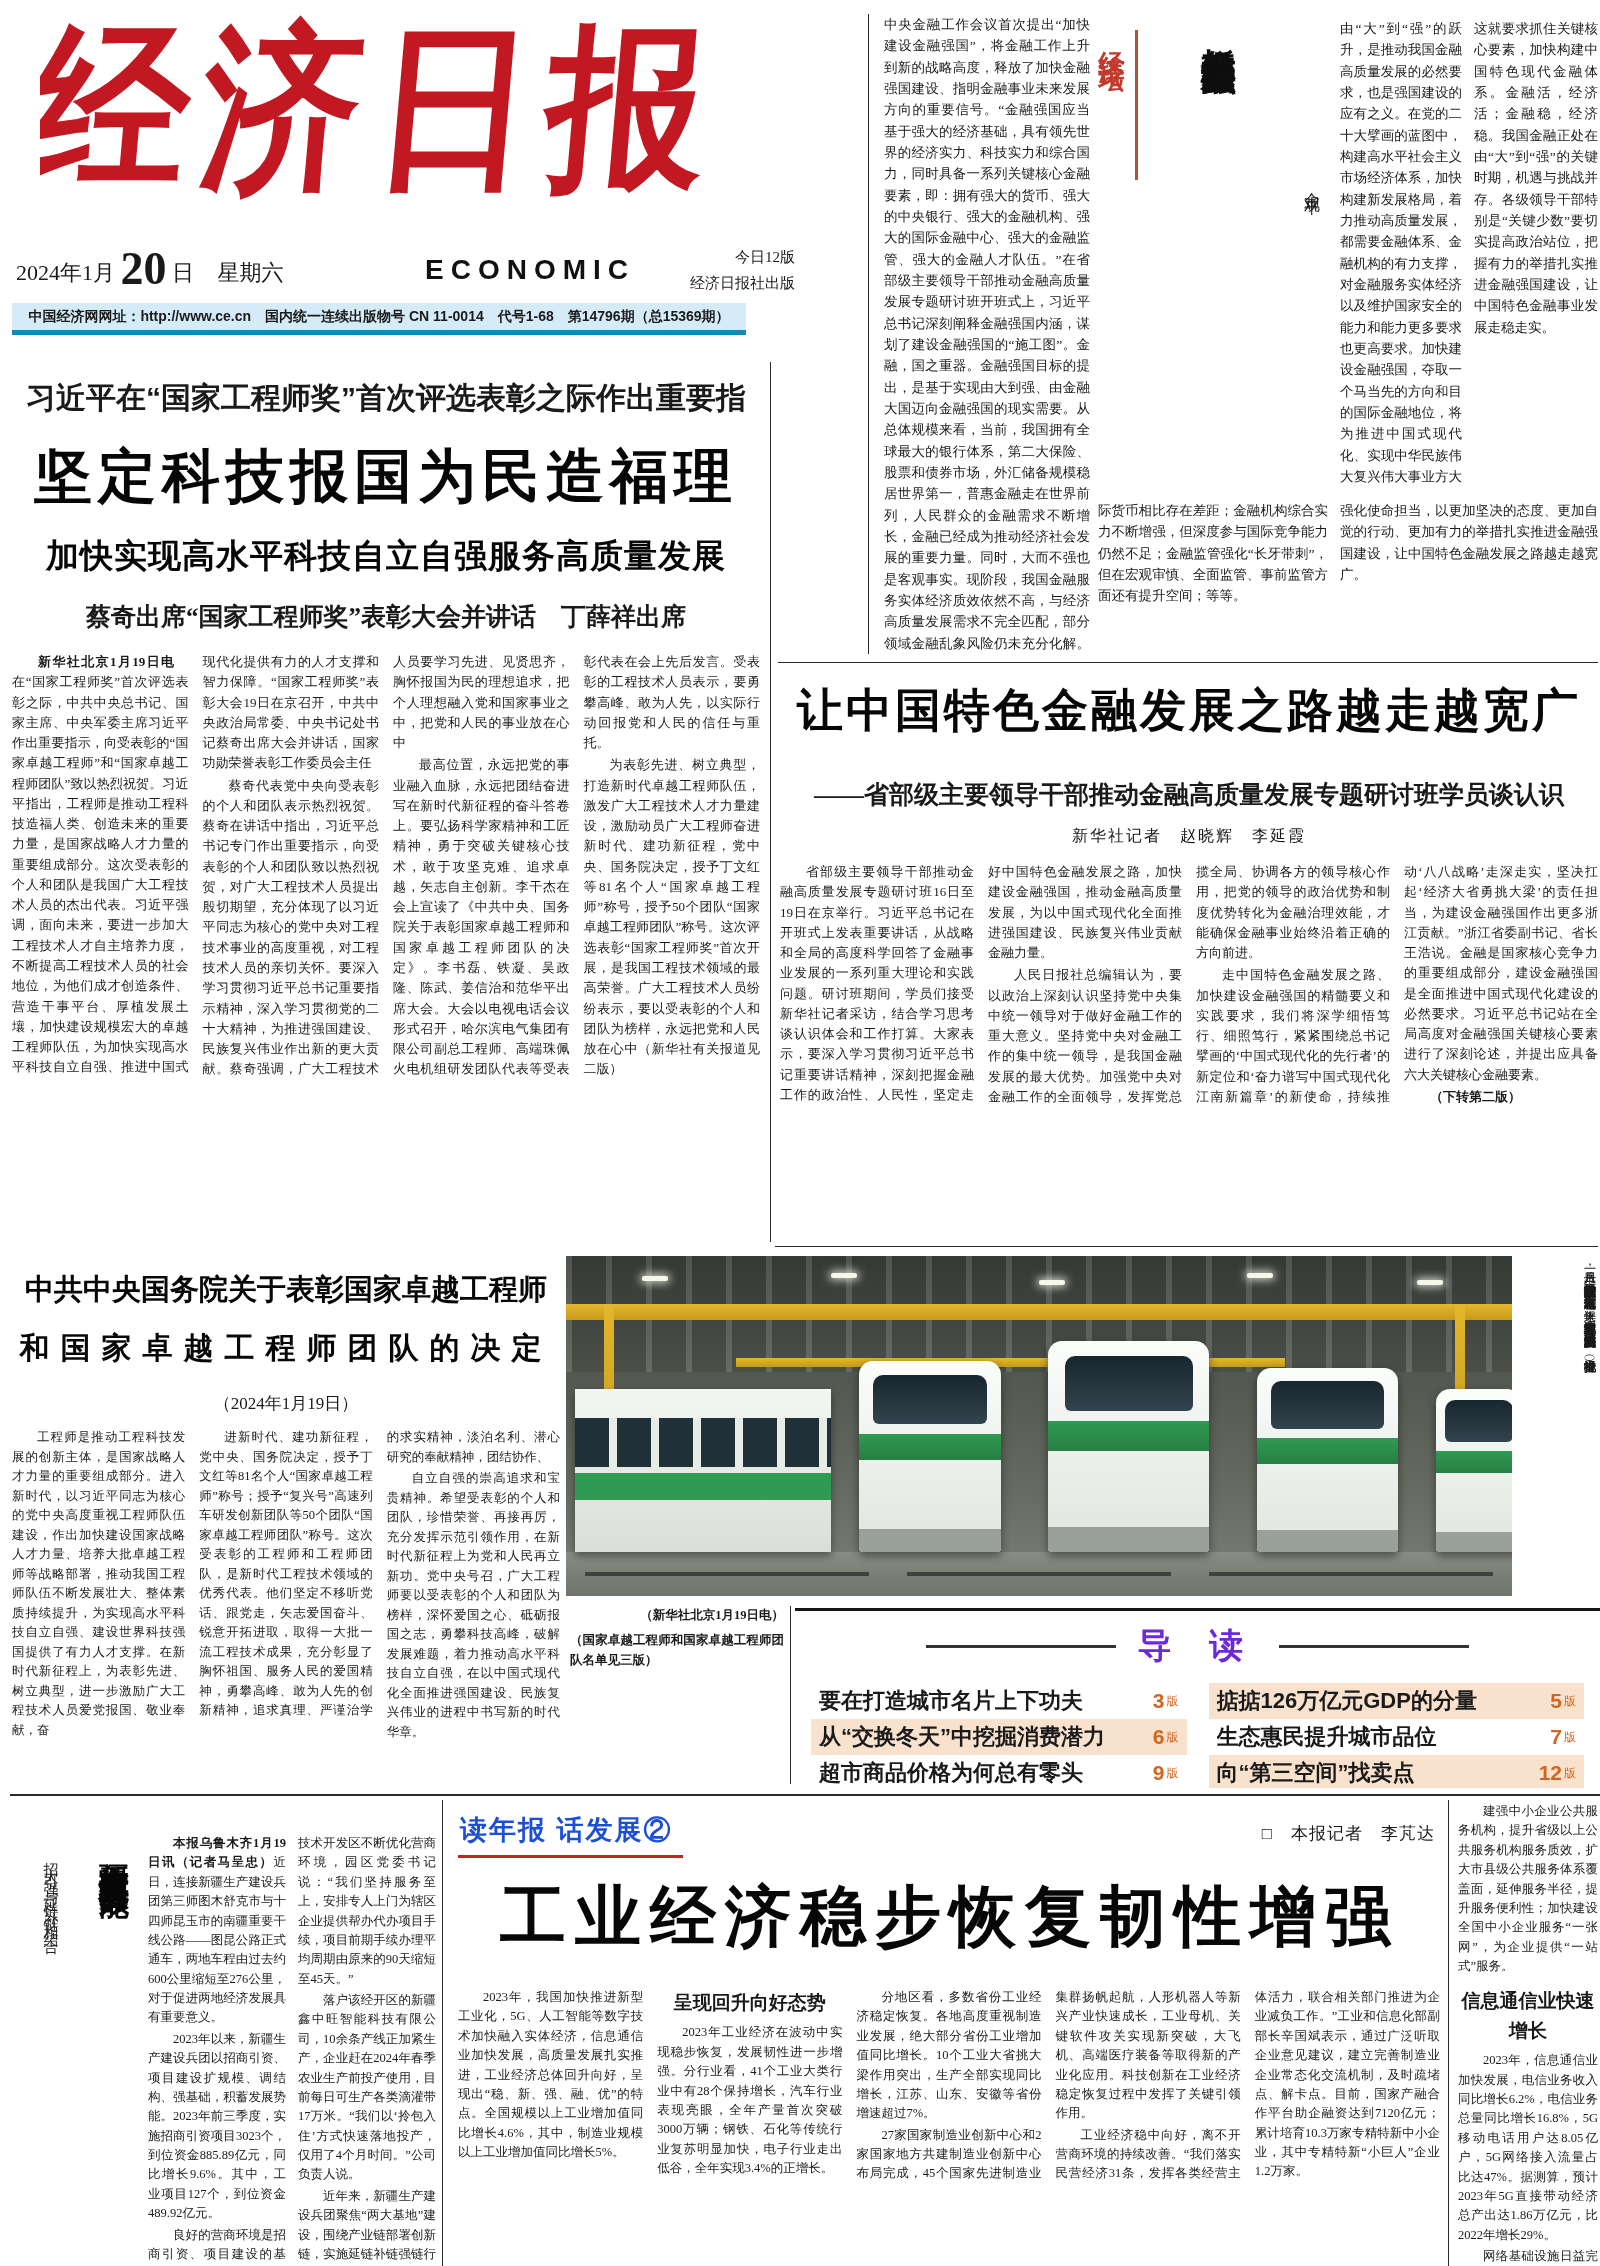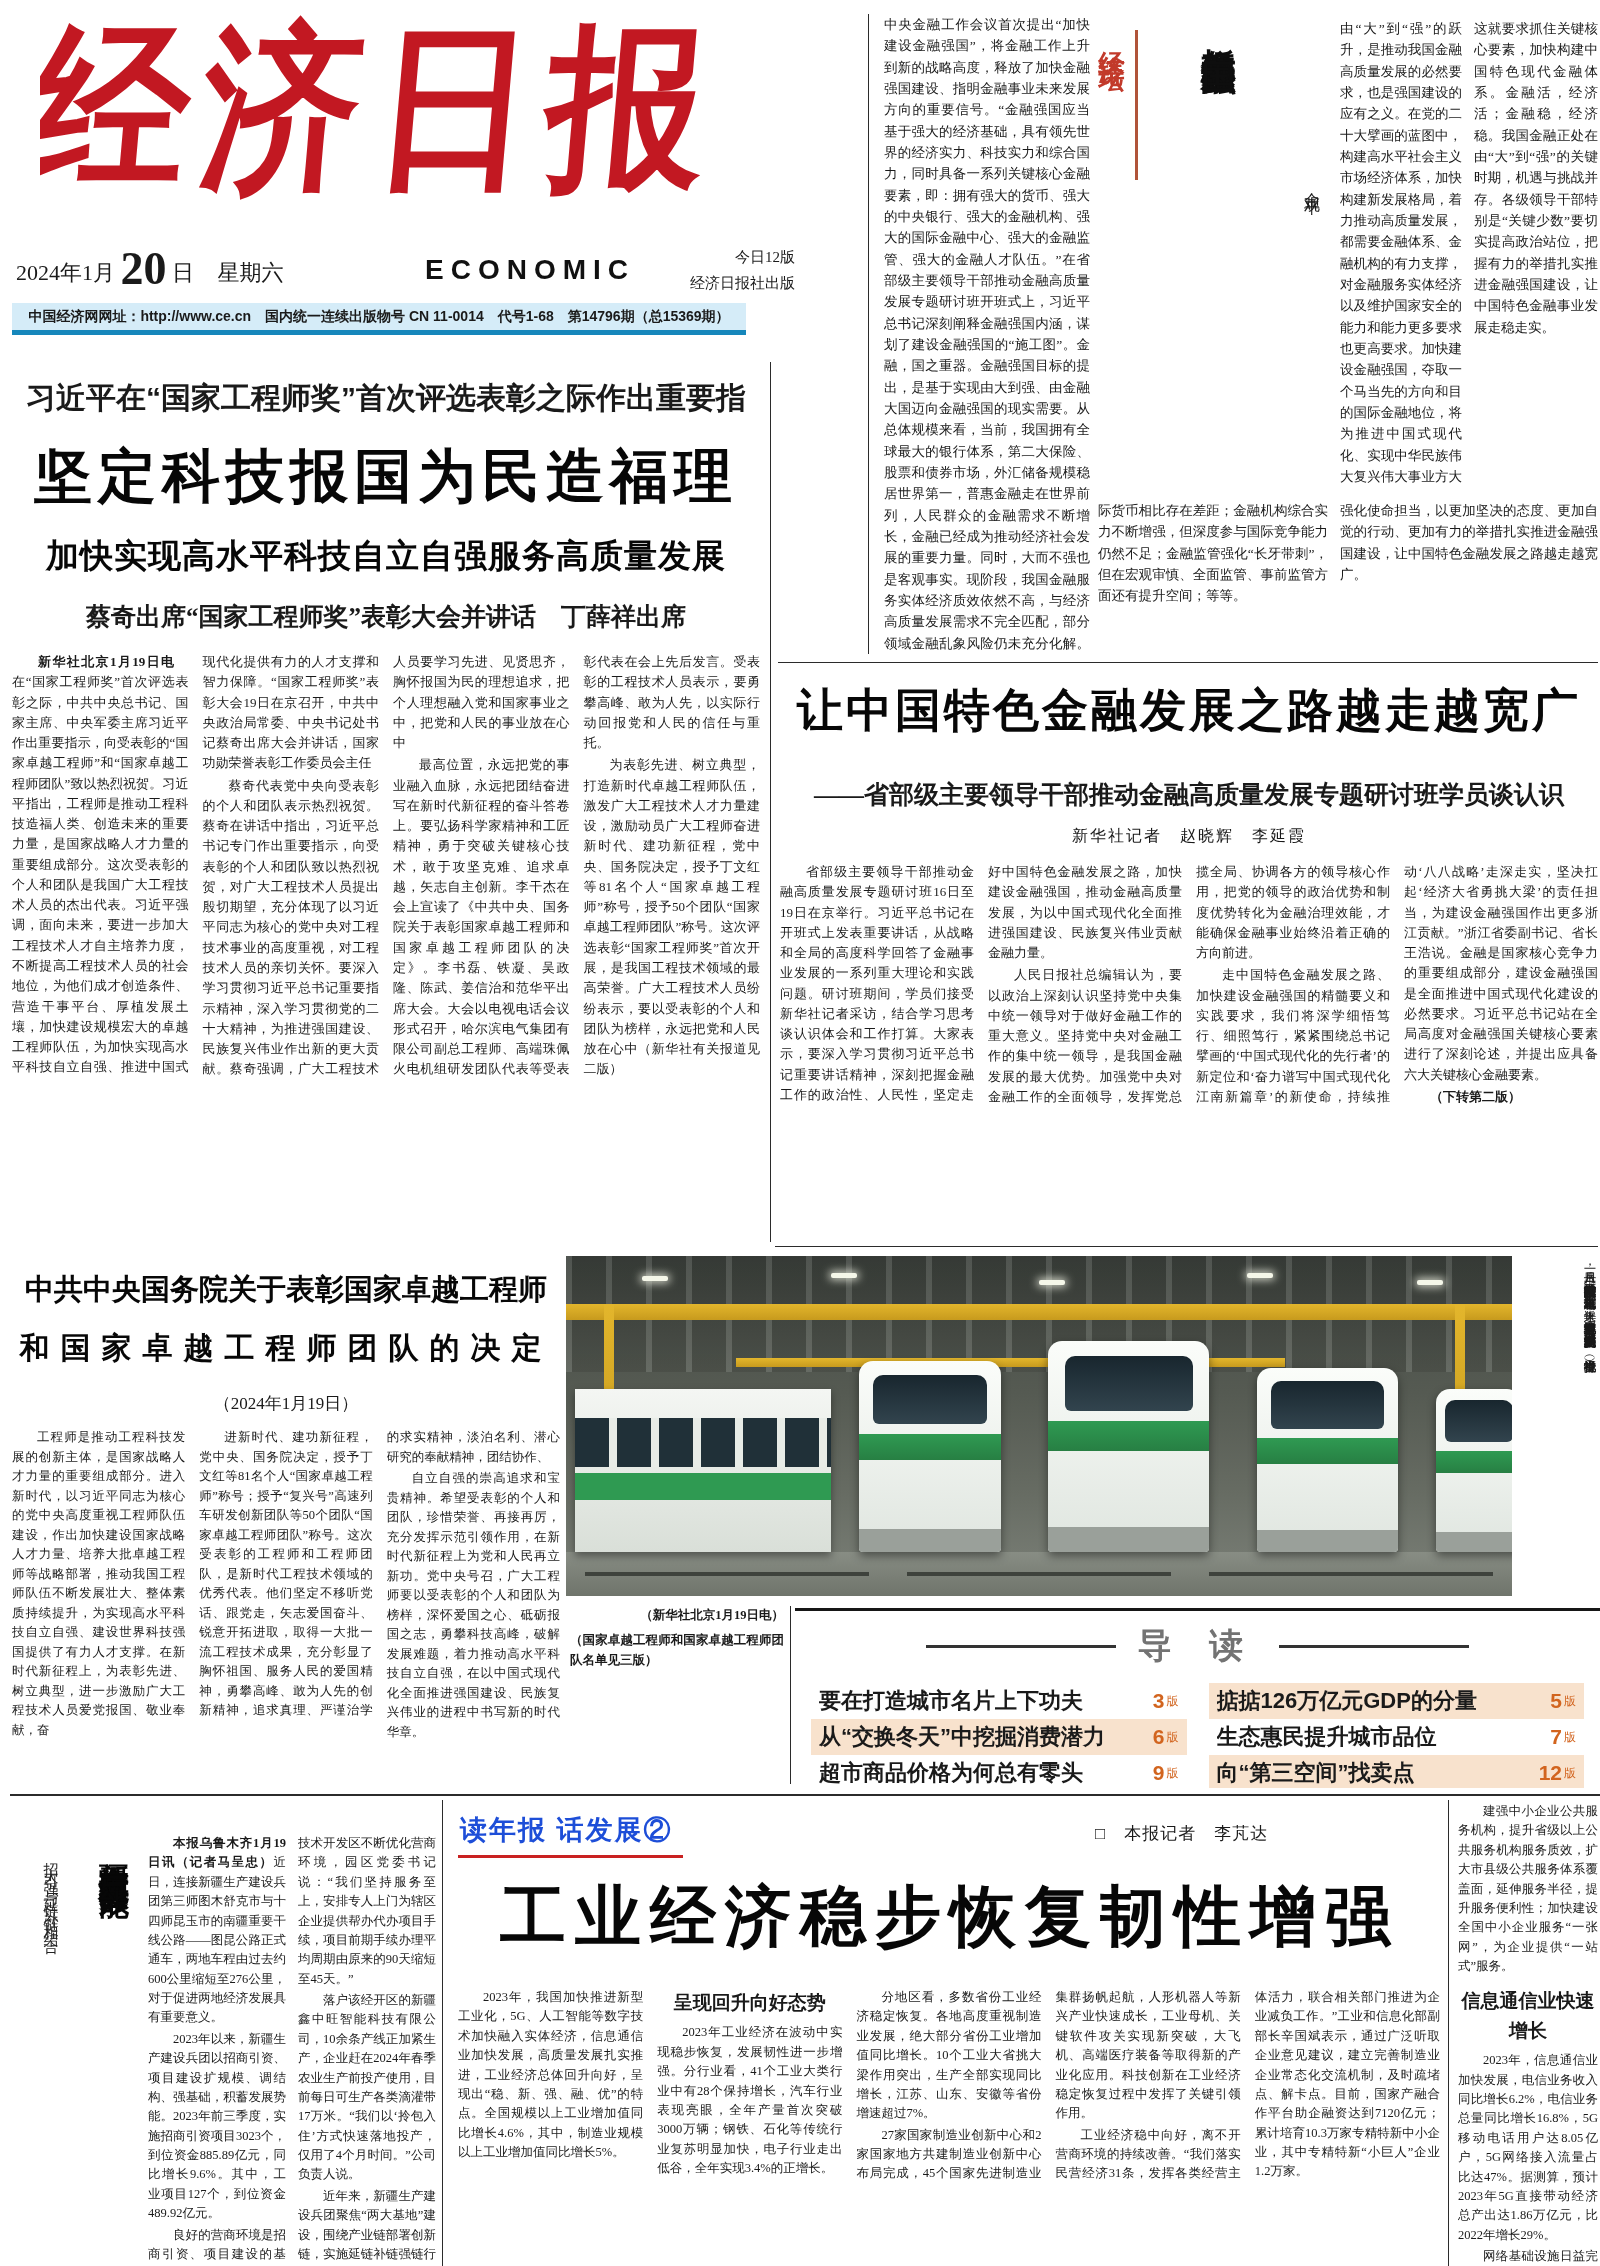--- a/index.html
+++ b/index.html
@@ -63,34 +63,34 @@
   .train-side { position:absolute; background:linear-gradient(#f4f6f3,#d9dfd8); box-shadow:0 4px 8px rgba(0,0,0,.4); }
   .train-side .winband { position:absolute; left:0; right:0; top:18%; height:30%; background:repeating-linear-gradient(90deg,#203038 0 34px,#e8ece7 34px 42px); }
   .train-side .grnband { position:absolute; left:0; right:0; top:52%; height:16%; background:#2f9a52; }
   .caption-v { font-size:12.5px; line-height:16px; text-align:justify; }
   .caption-v .credit { margin-top:10px; }
 
   
   .daodu-box { border-top:3px solid #161616; }
   .daodu-titlerow { display:flex; align-items:center; justify-content:center; gap:22px; }
   .daodu-titlerow .bar { width:190px; height:3px; background:#333; }
-  .daodu-title { color:#737373; font-size:34px; font-weight:900; letter-spacing:14px; font-family:"Liberation Sans","DejaVu Sans",sans-serif; }
+  .daodu-title { color:#6d28d9; font-size:34px; font-weight:900; letter-spacing:14px; font-family:"Liberation Sans","DejaVu Sans",sans-serif; }
   .daodu-grid { display:grid; grid-template-columns:1fr 1fr; column-gap:22px; row-height:36px; }
   .daodu-item { display:flex; align-items:center; height:36px; padding:0 8px; font-family:"Liberation Sans","DejaVu Sans",sans-serif; }
   .daodu-item.hl { background:#f8e2cd; }
   .daodu-item .t { font-size:22px; font-weight:700; flex:1; white-space:nowrap; overflow:hidden; }
   .daodu-item .p { color:#d2641e; font-size:21px; font-weight:700; }
   .daodu-item .u { color:#d2641e; font-size:12px; margin-left:2px; }
 
   
   .xj-kicker { font-size:15px; letter-spacing:7px; color:#222; }
   .xj-headline { font-size:30px; font-weight:900; letter-spacing:2px; color:#070707; }
   .smallcols { column-gap:12px; font-size:12.5px; line-height:1.55; }
   .series-label { color:#1d4ed8; font-size:27px; font-weight:900; font-family:Liberation Sans, sans-serif; border-bottom:3px solid #c92121; display:inline-block; padding:0 10px 7px 2px; letter-spacing:2px; }
-  .ind-byline { font-size:17px; letter-spacing:1px; }
+  .ind-byline { font-size:17px; text-align:right; letter-spacing:1px; }
   .ind-headline { font-size:66px; font-weight:900; text-align:center; letter-spacing:9px; color:#070707; }
   .colflow { font-size:12.5px; line-height:1.55; }
   .sub-bold { font-size:19px; font-weight:900; text-align:center; margin:10px 0 6px; font-family:"Liberation Sans","DejaVu Sans",sans-serif; }
 </style>
 </head>
 <body>
 
 <div id="page">
 
   <div class="abs" style="left:40px; top:12px; width:760px; height:225px;">

